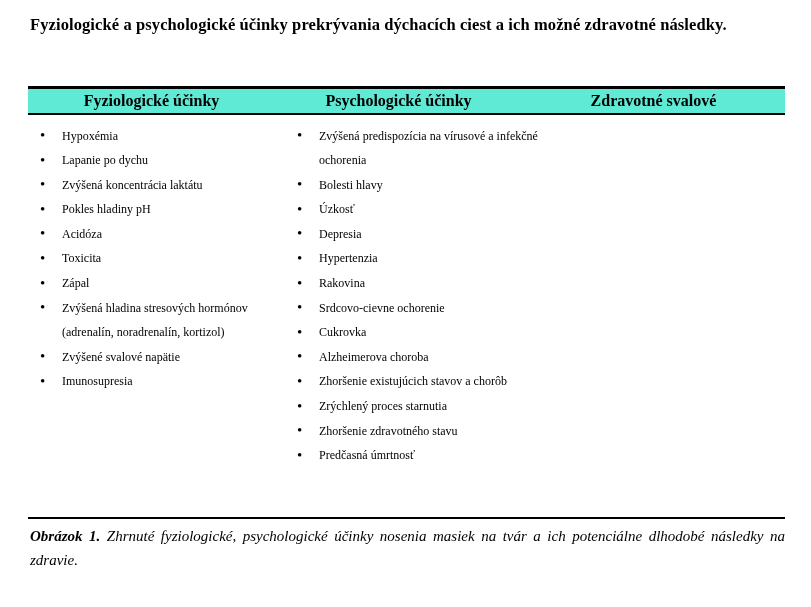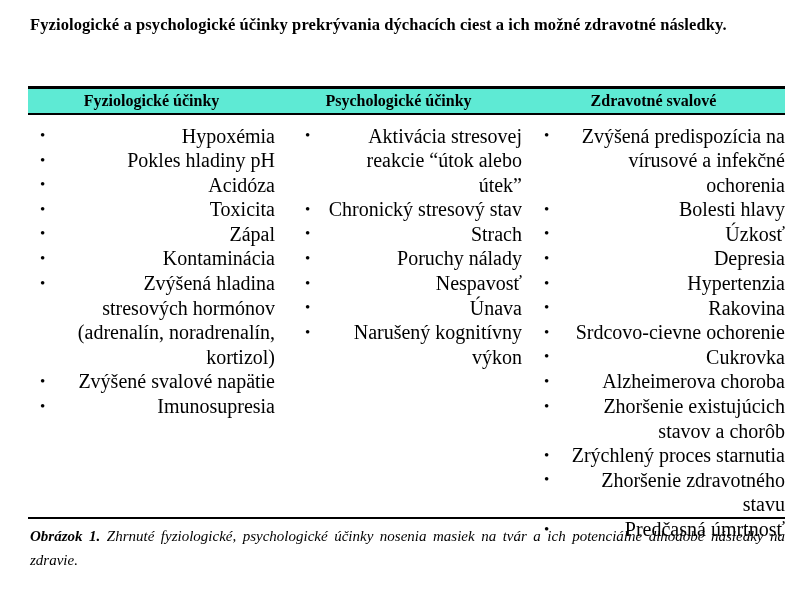--- a/index.html
+++ b/index.html
@@ -85,24 +85,23 @@
   .cell.c3 { width: 263px; padding-left: 20px; }
 
   ul.bullets {
     margin: 0;
     padding: 0;
     list-style: none;
   }
   ul.bullets li {
     position: relative;
     padding-left: 24px;
-    font-size: 20px;
+    font-size: 12px;
     line-height: 24.6px;
     margin: 0;
-    text-align: right;
   }
   ul.bullets li::before {
     content: "\2022";
     position: absolute;
     left: 2px;
     top: -0.5px;
     font-size: 15px;
     line-height: 24.6px;
   }
   .caption {
@@ -136,42 +135,32 @@
       <div class="header-cell col2">Psychologické účinky</div>
       <div class="header-cell col3">Zdravotné svalové</div>
     </div>
 
     <div class="rule-thin"></div>
 
     <div class="body-row">
       <div class="cell c1">
         <ul class="bullets">
           <li>Hypoxémia</li>
+          <li>Lapanie po dychu</li>
+          <li>Zvýšená koncentrácia laktátu</li>
           <li>Pokles hladiny pH</li>
           <li>Acidóza</li>
           <li>Toxicita</li>
           <li>Zápal</li>
-          <li>Kontaminácia</li>
           <li>Zvýšená hladina stresových hormónov (adrenalín, noradrenalín, kortizol)</li>
           <li>Zvýšené svalové napätie</li>
           <li>Imunosupresia</li>
         </ul>
       </div>
 
-      <div class="cell c2">
-        <ul class="bullets">
-          <li>Aktivácia stresovej reakcie “útok alebo útek”</li>
-          <li>Chronický stresový stav</li>
-          <li>Strach</li>
-          <li>Poruchy nálady</li>
-          <li>Nespavosť</li>
-          <li>Únava</li>
-          <li>Narušený kognitívny výkon</li>
-        </ul>
-      </div>
 
       <div class="cell c3">
         <ul class="bullets">
           <li>Zvýšená predispozícia na vírusové a infekčné ochorenia</li>
           <li>Bolesti hlavy</li>
           <li>Úzkosť</li>
           <li>Depresia</li>
           <li>Hypertenzia</li>
           <li>Rakovina</li>
           <li>Srdcovo-cievne ochorenie</li>

